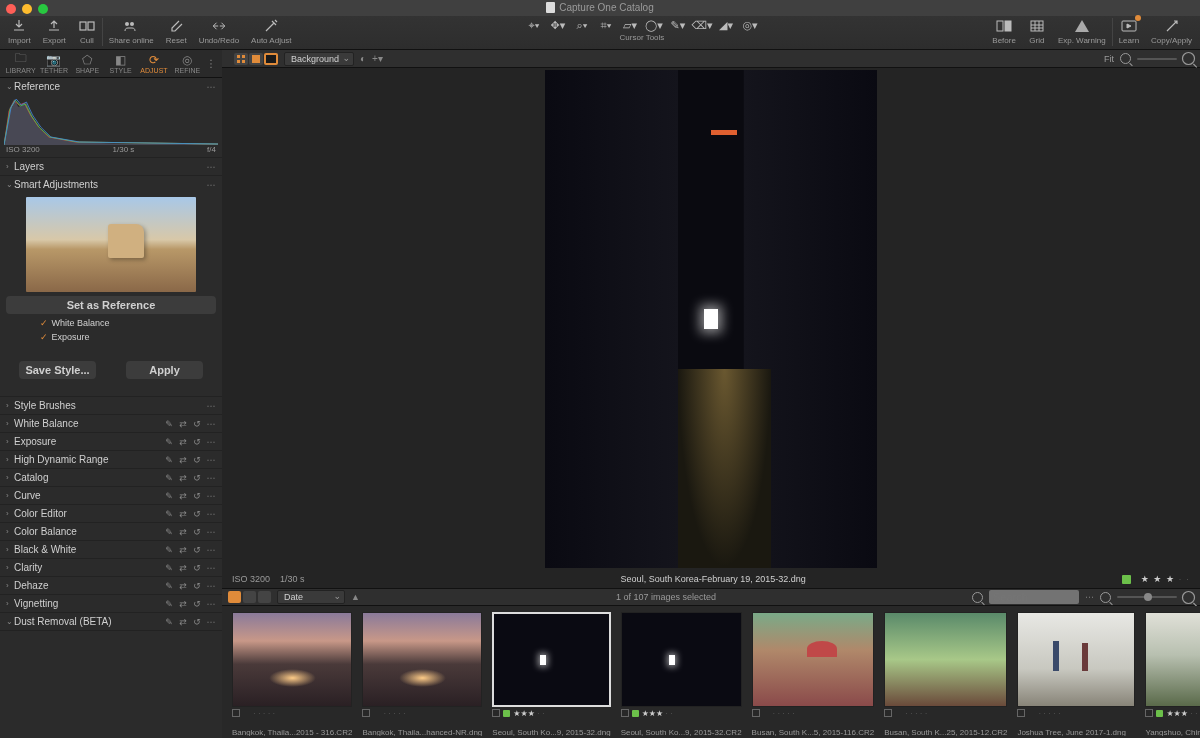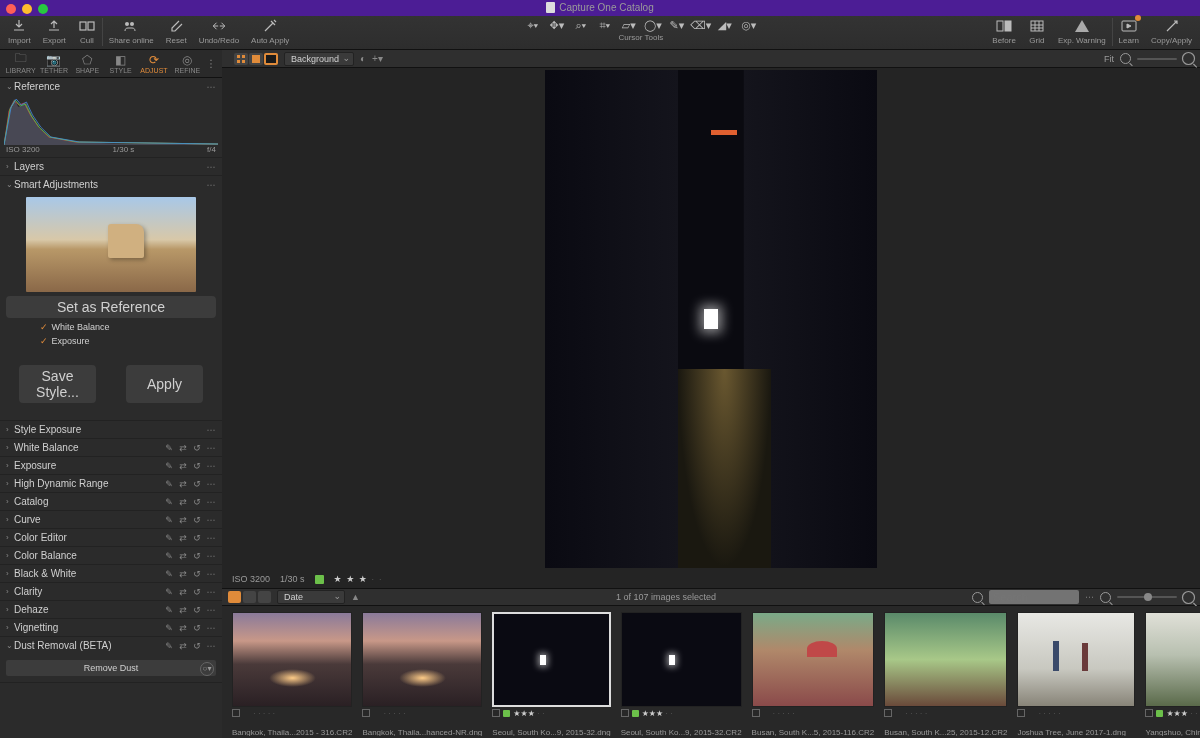--- a/index.html
+++ b/index.html
@@ -7,21 +7,21 @@
     --text:#d0d0d0; --text2:#9a9a9a; --accent:#e08b3a; --line:#444;
     --btn:#3c3c3c; --btn2:#4a4a4a; --green:#6cc04a;
   }
   *{box-sizing:border-box; font-family:-apple-system,Helvetica,Arial,sans-serif;}
   body{margin:0;background:var(--bg-dark);color:var(--text);font-size:10px;width:1200px;height:738px;overflow:hidden;position:relative;}
   
   .traffic{position:absolute;top:4px;left:6px;display:flex;gap:6px;z-index:10;}
   .tl{width:10px;height:10px;border-radius:50%;}
   .tl.r{background:#ff5f57}.tl.y{background:#febc2e}.tl.g{background:#28c840}
   
-  .titlebar{height:16px;background:#4c1d95;text-align:center;line-height:15px;color:var(--text2);font-size:10px;}
+  .titlebar{height:16px;background:#404040;text-align:center;line-height:15px;color:var(--text2);font-size:10px;}
   .titlebar .doc{display:inline-flex;align-items:center;gap:4px;}
   .doc-icon{width:9px;height:11px;background:#ddd;border-radius:1px;display:inline-block;position:relative;}
   
   .toolbar{height:34px;background:linear-gradient(#333,#2d2d2d);display:flex;align-items:flex-start;padding:2px 8px 0;border-bottom:1px solid #111;}
   .tb-group{display:flex;gap:12px;align-items:flex-start;}
   .tb-item{display:flex;flex-direction:column;align-items:center;gap:2px;color:var(--text2);font-size:8px;cursor:pointer;}
   .tb-ic{width:18px;height:16px;color:#bbb;display:flex;align-items:center;justify-content:center;}
   .tb-sep{width:1px;height:28px;background:#444;margin:0 6px;}
   .tb-spacer{flex:1;}
   .cursor-tools{display:flex;flex-direction:column;align-items:center;}
@@ -55,21 +55,21 @@
   .tool-h .chev{width:8px;color:#888;font-size:8px;}
   .tool-h .name{flex:1;}
   .tool-actions{display:flex;gap:4px;color:#888;font-size:9px;}
   .tool-actions span{width:10px;text-align:center;cursor:pointer;}
   .histo{height:62px;padding:2px 4px;position:relative;}
   .histo svg{width:100%;height:48px;}
   .histo-lbls{display:flex;justify-content:space-between;font-size:8px;color:var(--text2);padding:0 2px;}
   .smart-body{padding:4px 6px;}
   .ref-img{width:170px;height:95px;margin:0 auto 4px;background:linear-gradient(180deg,#a8c8e8 0%,#d8c8a8 45%,#b89868 55%,#8a6848 100%);border-radius:1px;position:relative;overflow:hidden;}
   .ref-img::before{content:"";position:absolute;left:48%;top:28%;width:36px;height:34px;background:#d0b080;border-radius:3px 8px 2px 2px;box-shadow:2px 2px 4px rgba(0,0,0,.3);}
-  .sa-btn{display:block;width:100%;background:var(--btn);border:none;color:var(--text);font-size:14px;padding:3px;border-radius:4px;margin:2px 0;cursor:pointer;}
+  .sa-btn{display:block;width:100%;background:var(--btn);border:none;color:var(--text);font-size:11px;padding:3px;border-radius:4px;margin:2px 0;cursor:pointer;font-weight:bold;}
   .sa-chk{display:flex;align-items:center;gap:4px;font-size:9px;padding:2px 0 2px 34px;}
   .sa-chk .ck{color:var(--accent);}
   .sa-row{display:flex;gap:4px;margin-top:4px;}
   .sa-row .sa-btn{flex:1;margin:13px;}
   .dust-body{padding:6px;position:relative;}
   .dust-btn{width:100%;background:var(--btn);border:none;color:var(--text);font-size:9px;padding:3px;border-radius:2px;cursor:pointer;}
   .dust-opt{position:absolute;right:8px;top:8px;width:14px;height:14px;border:1px solid #666;border-radius:50%;font-size:8px;text-align:center;line-height:12px;color:#999;}
   
   .viewer{position:absolute;left:222px;top:68px;right:0;bottom:150px;background:var(--bg-viewer);display:flex;flex-direction:column;}
   .viewer-img-wrap{flex:1;display:flex;align-items:center;justify-content:center;}
@@ -193,21 +193,21 @@
           </svg>
         </div>
       <span>Undo/Redo</span>
     </div>
     <div class="tb-item">
       <div class="tb-ic">
           <svg width="14" height="14" viewBox="0 0 14 14" fill="none" stroke="#bbb" stroke-width="1.2">
             <path d="M2 12L10 4M8 2l4 4M11 1l2 2"></path>
           </svg>
         </div>
-      <span>Auto Apply</span>
+      <span>Auto Adjust</span>
     </div>
   </div>
   <div class="tb-spacer"></div>
   <div class="cursor-tools">
     <div class="ct-row">
       <span class="ct-ic">⌖▾</span>
       <span class="ct-ic">✥▾</span>
       <span class="ct-ic">⌕▾</span>
       <span class="ct-ic">⌗▾</span>
       <span class="ct-ic">▱▾</span>
@@ -385,21 +385,21 @@
       <div class="sa-row">
         <button class="sa-btn">Save Style...</button>
         <button class="sa-btn">Apply</button>
       </div>
     </div>
   </div>
 
   <div class="tool">
       <div class="tool-h">
         <span class="chev">›</span>
-        <span class="name">Style Exposure</span>
+        <span class="name">Style Brushes</span>
         <div class="tool-actions">
           <span>⋯</span>
         </div>
       </div>
     </div>
   <div class="tool">
       <div class="tool-h">
         <span class="chev">›</span>
         <span class="name">White Balance</span>
         <div class="tool-actions">
@@ -534,41 +534,38 @@
   <div class="tool">
     <div class="tool-h">
       <span class="chev">⌄</span>
       <span class="name">Dust Removal (BETA)</span>
       <div class="tool-actions">
           <span>✎</span>
           <span>⇄</span>
           <span>↺</span>
           <span>⋯</span>
         </div>
-    </div>
-    <div class="dust-body">
-      <button class="dust-btn">Remove Dust</button>
-      <div class="dust-opt">○▾</div>
     </div>
   </div>
 </div>
 
 <div class="viewer">
   <div class="viewer-img-wrap">
     <div class="viewer-img">
       <div class="vi-blds"></div>
         <div class="vi-blds r"></div>
       <div class="vi-road"></div>
         <div class="vi-light"></div>
         <div class="vi-sign"></div>
     </div>
   </div>
   <div class="viewer-meta">
     <span>ISO 3200</span>
     <span>1/30 s</span>
+    <span class="vm-name">Seoul, South Korea-February 19, 2015-32.dng</span>
     <span class="vm-tag"></span>
     <span class="vm-stars">★ ★ ★ <span class="off">· ·</span></span>
   </div>
 </div>
 
 <div class="browsebar">
   <div class="bb-btns">
     <div class="bb-b on"></div>
     <div class="bb-b"></div>
     <div class="bb-b"></div>

